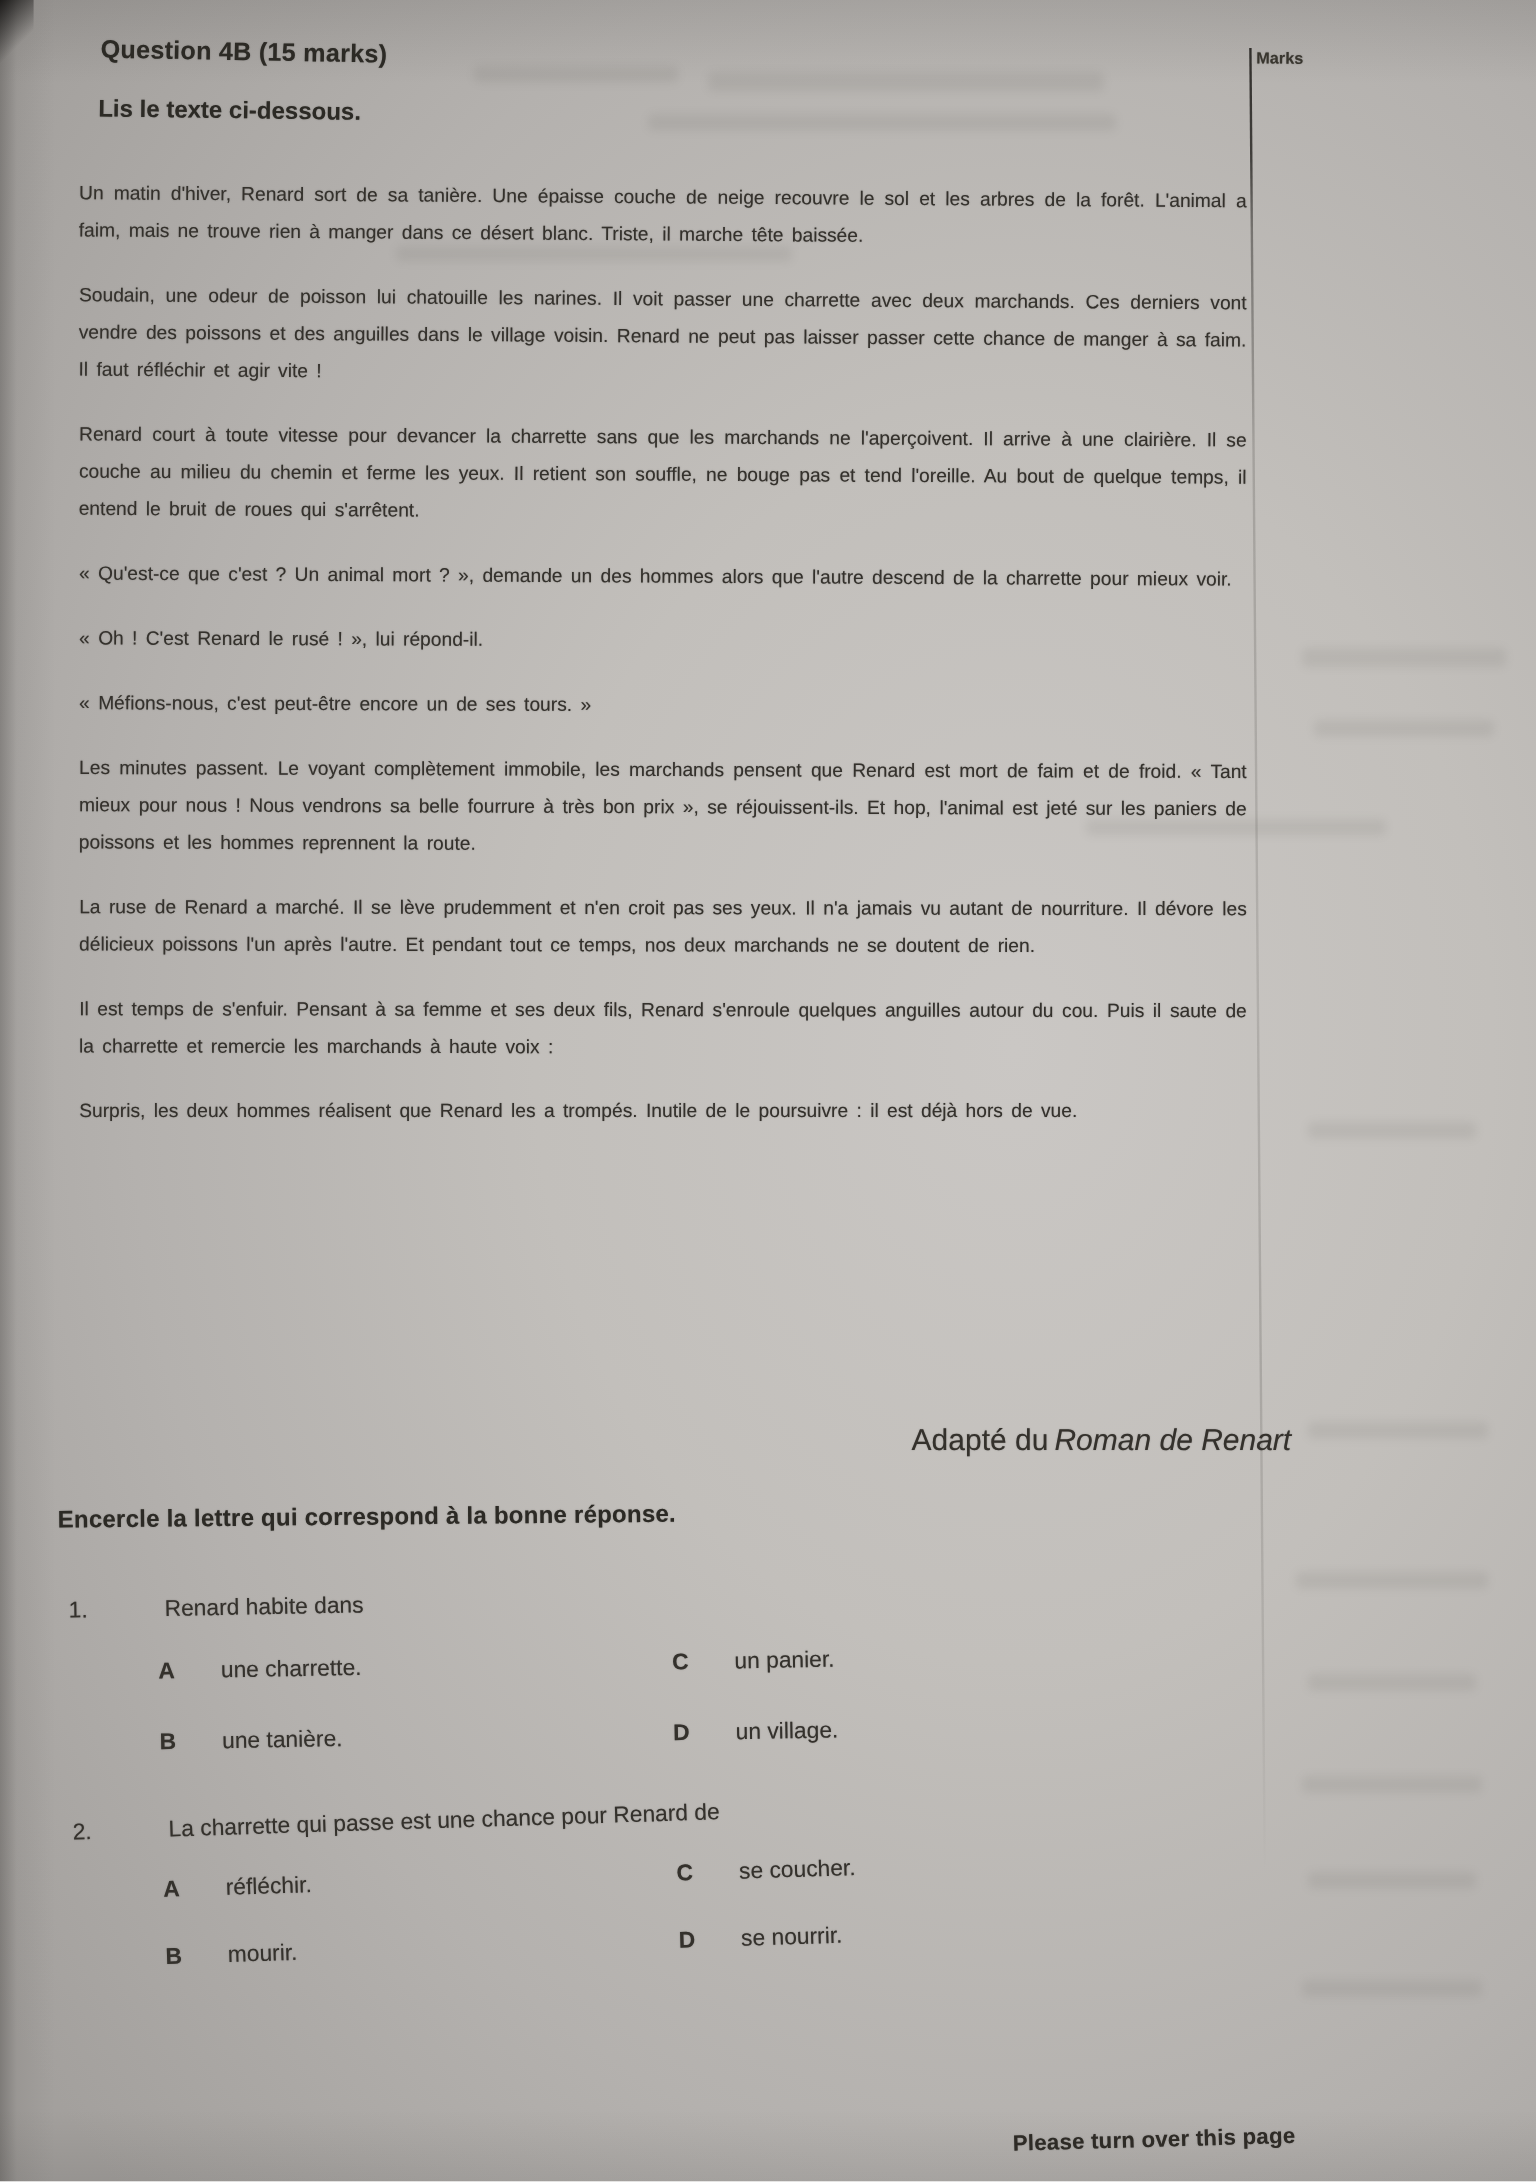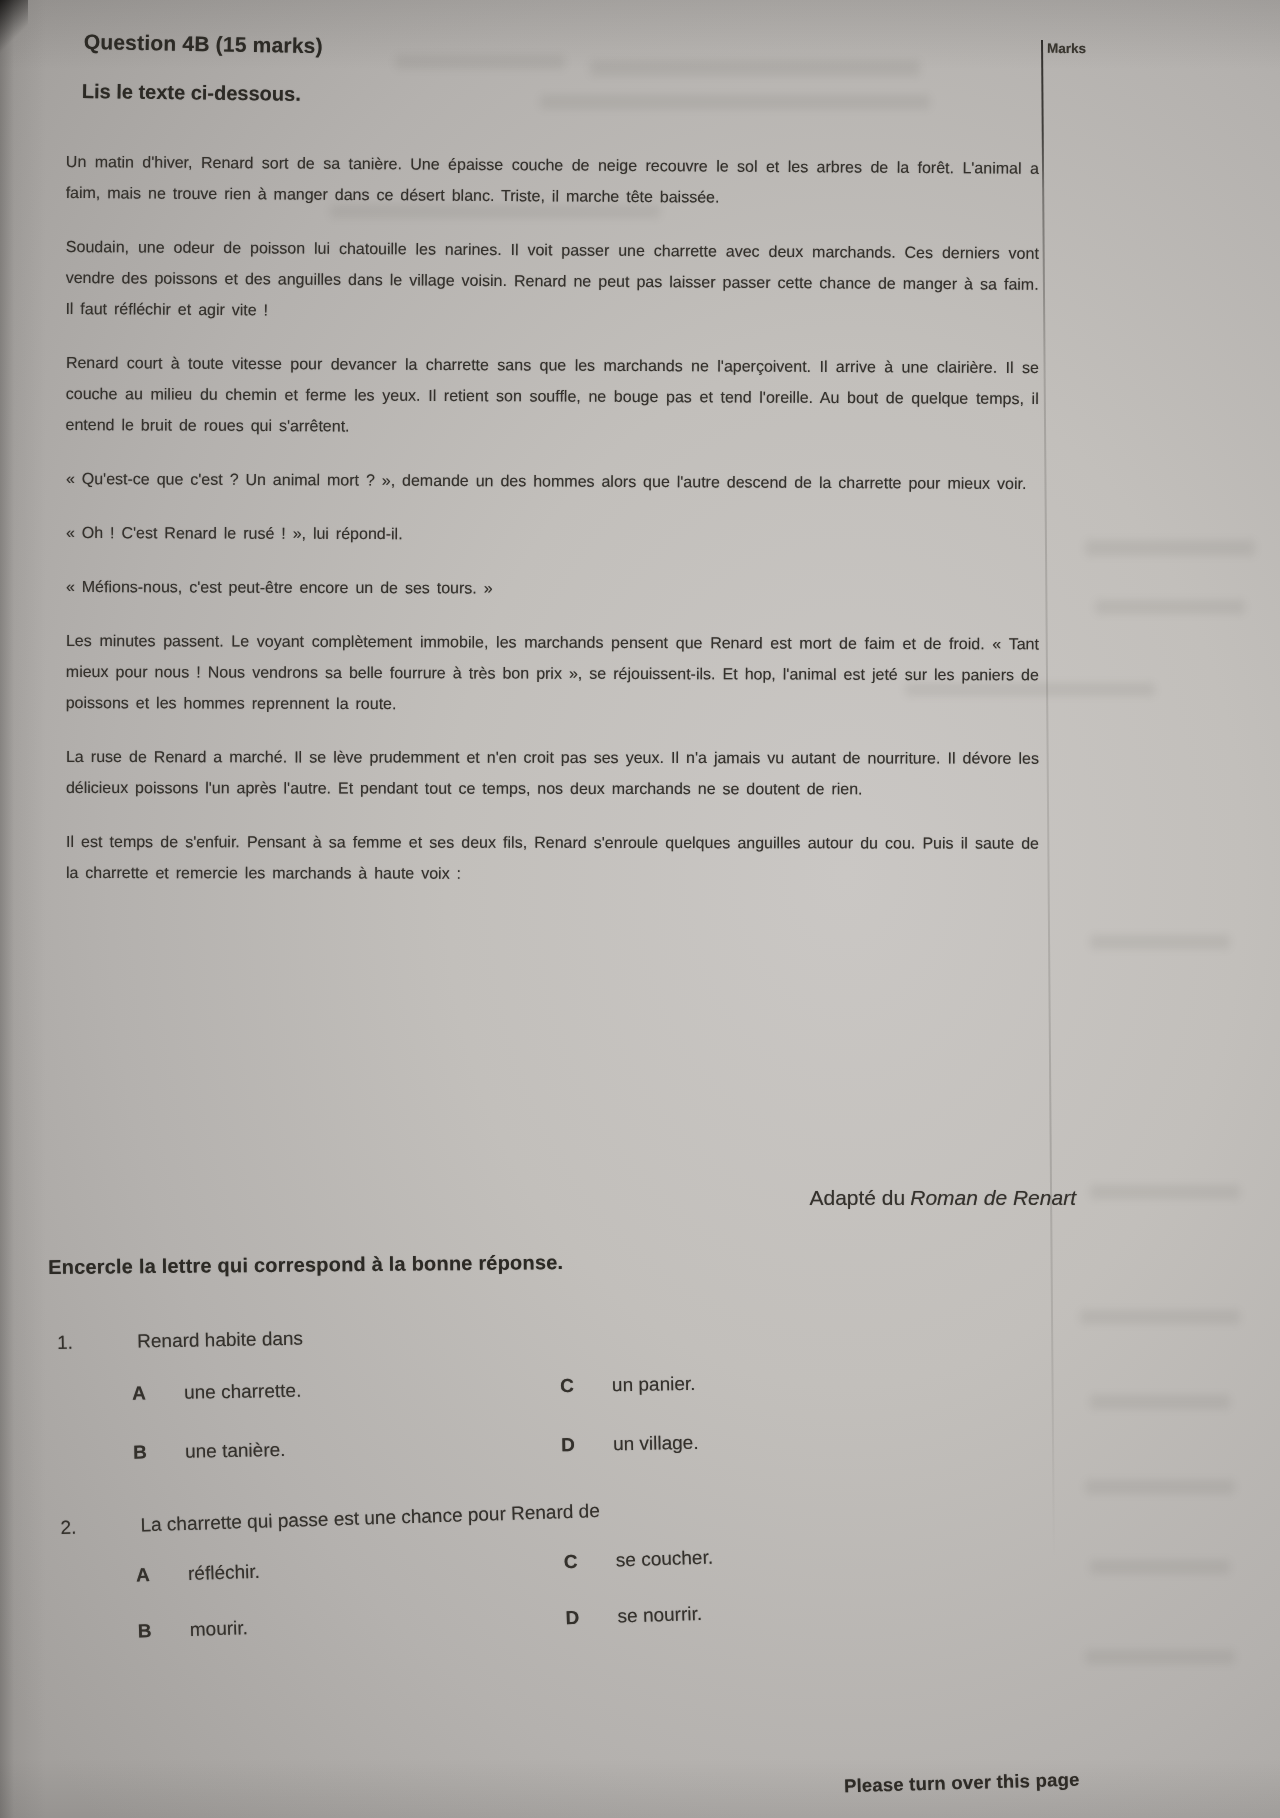--- a/index.html
+++ b/index.html
@@ -45,21 +45,21 @@
   .story{position:absolute; left:66px; top:146px; width:973px;
     font-size:16px; line-height:31px; text-align:justify; color:#34312c;}
   .story p{margin:0 0 23px; word-spacing:2.5px; transform-origin:left top;}
   .t04{transform:rotate(.4deg);}
   .t03{transform:rotate(.3deg);}
   .t02{transform:rotate(.2deg);}
   .t01{transform:rotate(.1deg);}
   .t00{transform:rotate(0deg);}
   .mt18{margin-top:18px !important;}
 
-  .attribution{position:absolute; top:1186px; right:204px; font-size:21px; color:#34312c;}
+  .attribution{position:absolute; top:1186px; right:204px; font-size:25px; color:#34312c;}
   .attribution .prefix{margin-right:5px;}
   .attribution .work{font-style:italic;}
 
   .circle-instruction{position:absolute; left:48px; top:1256px; font-size:20px; font-weight:bold;
     color:#2c2a25; transform:rotate(-.55deg); transform-origin:left top; letter-spacing:.2px;}
 
   .questions{position:absolute; left:57px; top:1332px; width:1010px; font-size:19px;
     color:#34312c; transform:rotate(-1deg); transform-origin:left top;}
   .q-head{display:flex;}
   .q-num{width:80px; flex:0 0 80px;}
@@ -106,20 +106,21 @@
   <div class="story">
     <p class="txt t04">Un matin d'hiver, Renard sort de sa tanière.  Une épaisse couche de neige recouvre le sol et les arbres de la forêt.  L'animal a faim, mais ne trouve rien à manger dans ce désert blanc. Triste, il marche tête baissée.</p>
     <p class="txt t04">Soudain, une odeur de poisson lui chatouille les narines.  Il voit passer une charrette avec deux marchands.  Ces derniers vont vendre des poissons et des anguilles dans le village voisin. Renard ne peut pas laisser passer cette chance de manger à sa faim.  Il faut réfléchir et agir vite !</p>
     <p class="txt t03">Renard court à toute vitesse pour devancer la charrette sans que les marchands ne l'aperçoivent. Il arrive à une clairière. Il se couche au milieu du chemin et ferme les yeux.  Il retient son souffle, ne bouge pas et tend l'oreille.  Au bout de quelque temps, il entend le bruit de roues qui s'arrêtent.</p>
     <p class="txt t03">« Qu'est-ce que c'est ? Un animal mort ? », demande un des hommes alors que l'autre descend de la charrette pour mieux voir.</p>
     <p class="txt t02">« Oh ! C'est Renard le rusé ! », lui répond-il.</p>
     <p class="txt t02">« Méfions-nous, c'est peut-être encore un de ses tours. »</p>
     <p class="txt t02">Les minutes passent.  Le voyant complètement immobile, les marchands pensent que Renard est mort de faim et de froid.  « Tant mieux pour nous !  Nous vendrons sa belle fourrure à très bon prix », se réjouissent-ils.  Et hop, l'animal est jeté sur les paniers de poissons et les hommes reprennent la route.</p>
     <p class="txt t01">La ruse de Renard a marché.  Il se lève prudemment et n'en croit pas ses yeux.  Il n'a jamais vu autant de nourriture.  Il dévore les délicieux poissons l'un après l'autre. Et pendant tout ce temps, nos deux marchands ne se doutent de rien.</p>
     <p class="txt t01">Il est temps de s'enfuir.  Pensant à sa femme et ses deux fils, Renard s'enroule quelques anguilles autour du cou.  Puis il saute de la charrette et remercie les marchands à haute voix :</p>
+    <p class="txt t00 mt18">Surpris, les deux hommes réalisent que Renard les a trompés. Inutile de le poursuivre : il est déjà hors de vue.</p>
   </div>
 
   <div class="attribution txt">
     <span class="prefix">Adapté du</span><span class="work">Roman de Renart</span>
   </div>
 
   <div class="circle-instruction txt">Encercle la lettre qui correspond à la bonne réponse.</div>
 
   <div class="questions">
 

